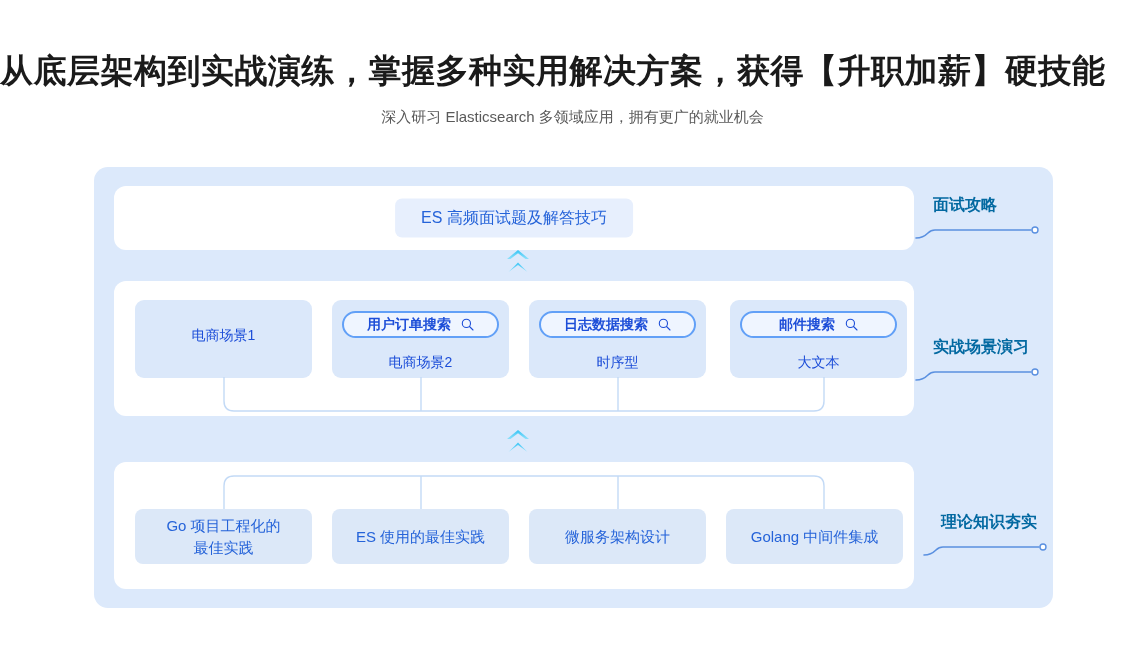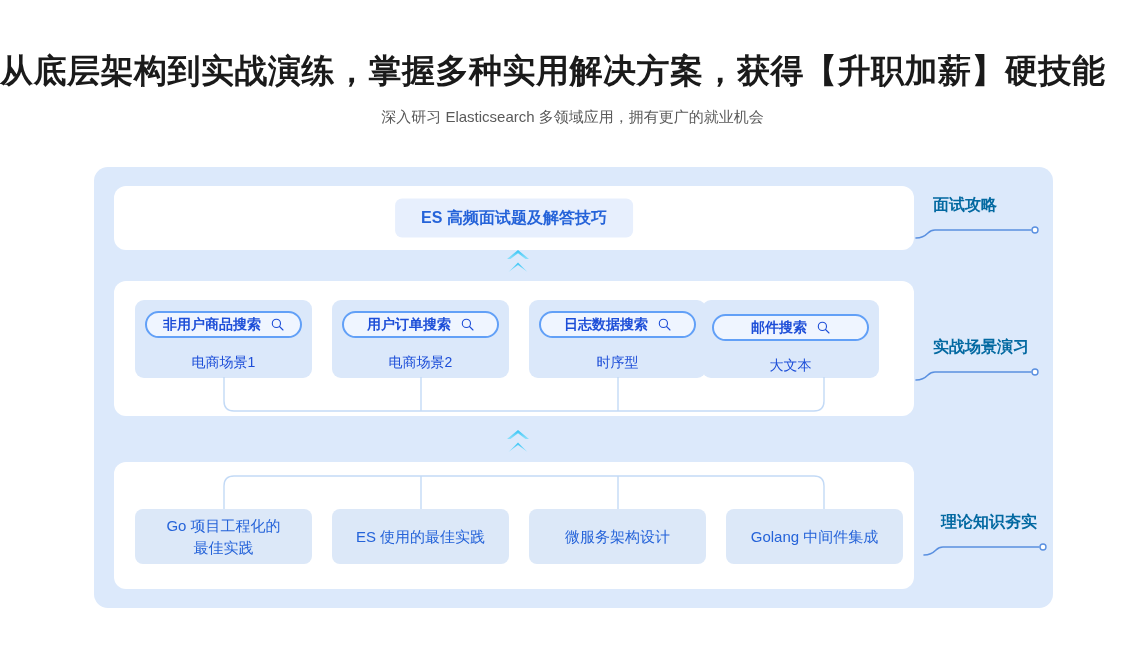--- a/index.html
+++ b/index.html
@@ -41,21 +41,21 @@
   #sec-interview { left: 20px; top: 19px; width: 800px; height: 64px; }
   #sec-practice  { left: 20px; top: 114px; width: 800px; height: 135px; }
   #sec-theory    { left: 20px; top: 295px; width: 800px; height: 127px; }
 
   
   .interview-pill {
     position: absolute; left: 50%; top: 50%;
     transform: translate(-50%, -50%);
     background: #e7effd;
     color: #2563d9;
-    font-size: 16px; font-weight: bold;
+    font-size: 16px; font-weight: normal;
     padding: 9px 26px; border-radius: 7px;
     white-space: nowrap;
   }
 
   
   .chevron { position: absolute; width: 32px; height: 30px; }
   #chev-1 { left: 502px; top: 248px; }
   #chev-2 { left: 502px; top: 428px; }
 
   
@@ -123,29 +123,20 @@
 
   <div class="outer-panel">
 
     <div class="section-card" id="sec-interview">
       <div class="interview-pill">ES 高频面试题及解答技巧</div>
     </div>
 
     <div class="section-card" id="sec-practice">
 
       <div class="scene-card" style="left:21px;">
-        <div class="search-pill">
-          <span>非用户商品搜索</span>
-          <span class="mag">
-            <svg width="13" height="13" viewBox="0 0 13 13">
-              <circle cx="5.4" cy="5.4" r="4.1" fill="none" stroke="#1d4ed8" stroke-width="1.1"></circle>
-              <line x1="8.5" y1="8.5" x2="12" y2="12" stroke="#1d4ed8" stroke-width="1.1" stroke-linecap="round"></line>
-            </svg>
-          </span>
-        </div>
         <div class="scene-sub">电商场景1</div>
       </div>
 
       <div class="scene-card" style="left:218px;">
         <div class="search-pill">
           <span>用户订单搜索</span>
           <span class="mag">
             <svg width="13" height="13" viewBox="0 0 13 13">
               <circle cx="5.4" cy="5.4" r="4.1" fill="none" stroke="#1d4ed8" stroke-width="1.1"></circle>
               <line x1="8.5" y1="8.5" x2="12" y2="12" stroke="#1d4ed8" stroke-width="1.1" stroke-linecap="round"></line>
@@ -161,21 +152,21 @@
           <span class="mag">
             <svg width="13" height="13" viewBox="0 0 13 13">
               <circle cx="5.4" cy="5.4" r="4.1" fill="none" stroke="#1d4ed8" stroke-width="1.1"></circle>
               <line x1="8.5" y1="8.5" x2="12" y2="12" stroke="#1d4ed8" stroke-width="1.1" stroke-linecap="round"></line>
             </svg>
           </span>
         </div>
         <div class="scene-sub">时序型</div>
       </div>
 
-      <div class="scene-card" style="left:588px;justify-content:center;">
+      <div class="scene-card" style="left:616px;">
         <div class="search-pill">
           <span>邮件搜索</span>
           <span class="mag">
             <svg width="13" height="13" viewBox="0 0 13 13">
               <circle cx="5.4" cy="5.4" r="4.1" fill="none" stroke="#1d4ed8" stroke-width="1.1"></circle>
               <line x1="8.5" y1="8.5" x2="12" y2="12" stroke="#1d4ed8" stroke-width="1.1" stroke-linecap="round"></line>
             </svg>
           </span>
         </div>
         <div class="scene-sub">大文本</div>

